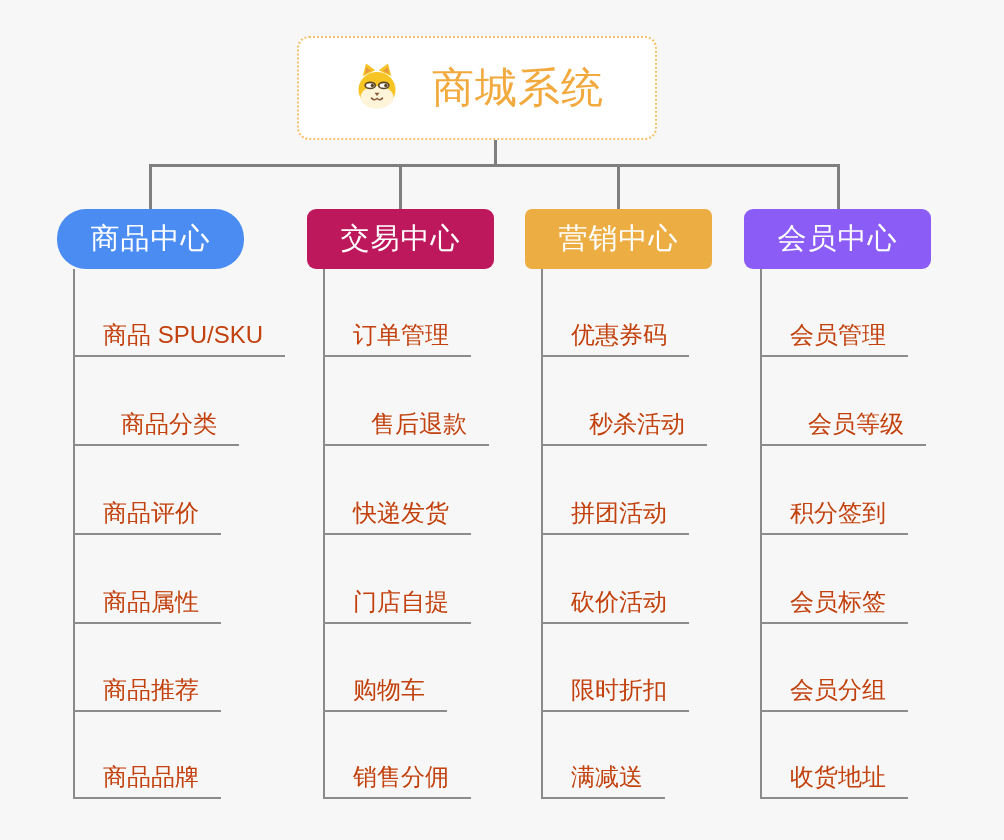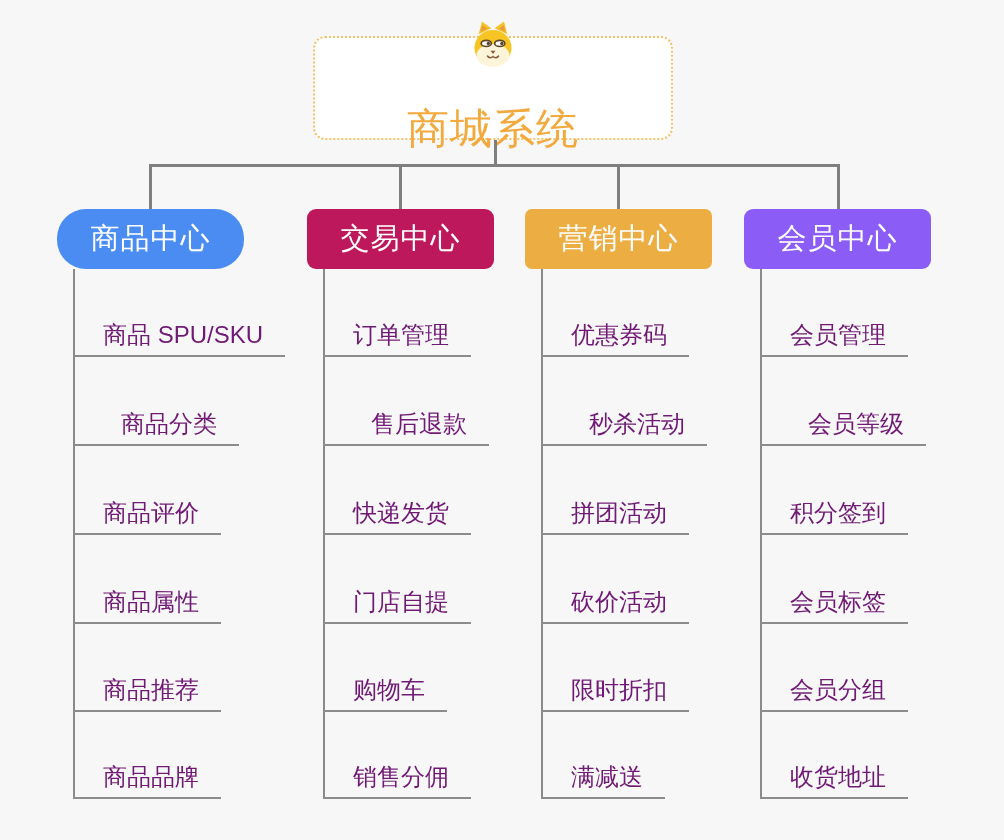--- a/index.html
+++ b/index.html
@@ -6,24 +6,24 @@
   body{
     width:1004px;height:840px;
     background:#f7f7f7;
     font-family:"Liberation Sans","DejaVu Sans",sans-serif;
     overflow:hidden;position:relative;
   }
   .stage{position:absolute;left:0;top:0;width:1004px;height:840px;}
 
   
   .root-node{
-    position:absolute;left:313px;top:36px;width:360px;height:104px;
+    position:absolute;left:297px;top:36px;width:360px;height:104px;
     background:#ffffff;border:2px dotted #f6c06a;border-radius:12px;
     box-sizing:border-box;
-    display:flex;align-items:center;justify-content:center;gap:28px;flex-direction:column;
+    display:flex;align-items:center;justify-content:center;gap:28px;
   }
   .root-title{
     font-size:42px;color:#f2a93e;letter-spacing:1px;white-space:nowrap;
   }
   .root-icon{width:54px;height:54px;flex:0 0 auto;}
 
   
   .line{position:absolute;background:#7f7f7f;}
   .root-stem{left:494px;top:140px;width:3px;height:26px;}
   .tree-hbar{left:149px;top:164px;width:691px;height:3px;}
@@ -40,21 +40,21 @@
     box-sizing:border-box;white-space:nowrap;
   }
   .trunk{
     position:absolute;left:16px;top:60px;width:2px;height:528px;
     background:#8a8a8a;
   }
   .leaf{
     position:absolute;left:16px;
     padding:0 22px 6px 30px;
     border-bottom:2px solid #8c8c8c;
-    font-size:24px;line-height:29px;color:#701a75;
+    font-size:24px;line-height:29px;color:#c2410c;
     white-space:nowrap;
   }
   .leaf-row-0{top:111px;} .leaf-row-1{top:200px;padding-left:48px;} .leaf-row-2{top:289px;}
   .leaf-row-3{top:378px;} .leaf-row-4{top:466px;} .leaf-row-5{top:553px;text-align:right;}
 </style>
 </head>
 <body>
 
 <div class="stage">
 

